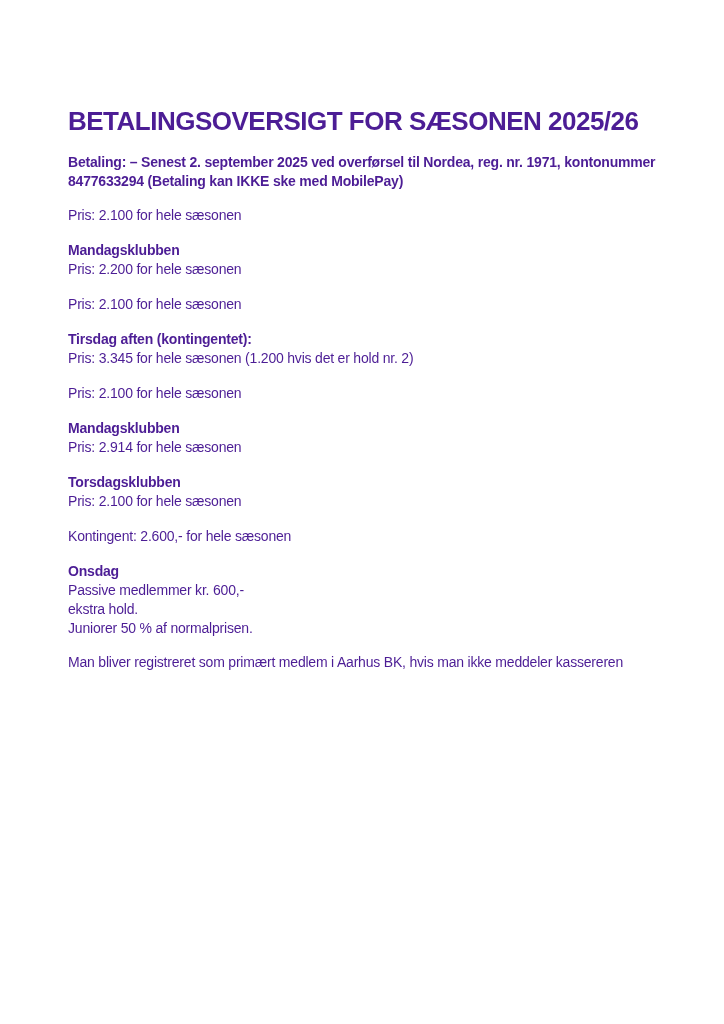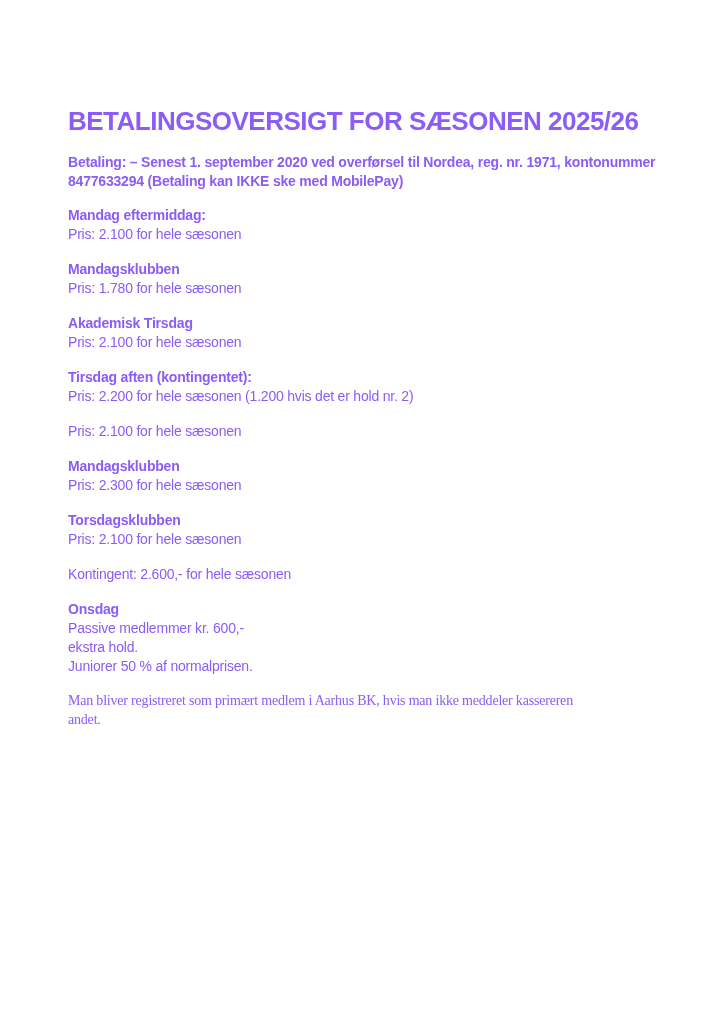--- a/index.html
+++ b/index.html
@@ -7,21 +7,21 @@
     padding: 0;
     background: #ffffff;
   }
   .page {
     position: relative;
     width: 724px;
     height: 924px;
     background: #ffffff;
     overflow: hidden;
     font-family: "Liberation Sans", sans-serif;
-    color: #8b5cf6;
+    color: #4c1d95;
     box-sizing: border-box;
     padding: 103px 56px 0 68px;
   }
   .doc-title {
     font-size: 26px;
     font-weight: bold;
     line-height: 36px;
     letter-spacing: -0.5px;
     margin: 0 0 14px 0;
     white-space: nowrap;
@@ -44,78 +44,74 @@
   }
   .section .section-title {
     font-weight: bold;
     white-space: nowrap;
   }
   .section .section-price {
     white-space: nowrap;
   }
   .footer-note {
     margin-top: 0;
-    font-family: Liberation Serif, serif;
   }
 </style>
 </head>
 <body>
 
 <div class="page">
 
   <h1 class="doc-title">BETALINGSOVERSIGT FOR SÆSONEN 2025/26</h1>
 
   <div class="para bold">
-    <div class="line">Betaling: – Senest 1. september 2020 ved overførsel til Nordea, reg. nr. 1971, kontonummer</div>
+    <div class="line">Betaling: – Senest 2. september 2025 ved overførsel til Nordea, reg. nr. 1971, kontonummer</div>
     <div class="line">8477633294 (Betaling kan IKKE ske med MobilePay)</div>
-  </div>
-
-  <div class="section">
-    <div class="section-title">Mandag eftermiddag:</div>
-    <div class="section-price">Pris: 2.100 for hele sæsonen</div>
-  </div>
-
-  <div class="section">
-    <div class="section-title">Mandagsklubben</div>
-    <div class="section-price">Pris: 1.780 for hele sæsonen</div>
-  </div>
-
-  <div class="section">
-    <div class="section-title">Akademisk Tirsdag</div>
-    <div class="section-price">Pris: 2.100 for hele sæsonen</div>
-  </div>
-
-  <div class="section">
-    <div class="section-title">Tirsdag aften (kontingentet):</div>
-    <div class="section-price">Pris: 2.200 for hele sæsonen (1.200 hvis det er hold nr. 2)</div>
   </div>
 
   <div class="section">
     <div class="section-price">Pris: 2.100 for hele sæsonen</div>
   </div>
 
   <div class="section">
     <div class="section-title">Mandagsklubben</div>
-    <div class="section-price">Pris: 2.300 for hele sæsonen</div>
+    <div class="section-price">Pris: 2.200 for hele sæsonen</div>
+  </div>
+
+  <div class="section">
+    <div class="section-price">Pris: 2.100 for hele sæsonen</div>
+  </div>
+
+  <div class="section">
+    <div class="section-title">Tirsdag aften (kontingentet):</div>
+    <div class="section-price">Pris: 3.345 for hele sæsonen (1.200 hvis det er hold nr. 2)</div>
+  </div>
+
+  <div class="section">
+    <div class="section-price">Pris: 2.100 for hele sæsonen</div>
+  </div>
+
+  <div class="section">
+    <div class="section-title">Mandagsklubben</div>
+    <div class="section-price">Pris: 2.914 for hele sæsonen</div>
   </div>
 
   <div class="section">
     <div class="section-title">Torsdagsklubben</div>
     <div class="section-price">Pris: 2.100 for hele sæsonen</div>
   </div>
 
   <div class="section">
     <div class="section-price">Kontingent: 2.600,- for hele sæsonen</div>
   </div>
 
   <div class="para">
     <div class="line bold">Onsdag</div>
     <div class="line">Passive medlemmer kr. 600,-</div>
     <div class="line">ekstra hold.</div>
     <div class="line">Juniorer 50 % af normalprisen.</div>
   </div>
 
   <div class="para footer-note">
     <div class="line">Man bliver registreret som primært medlem i Aarhus BK, hvis man ikke meddeler kassereren</div>
-    <div class="line">andet.</div>
   </div>
 
 </div>
 
 </body></html>

